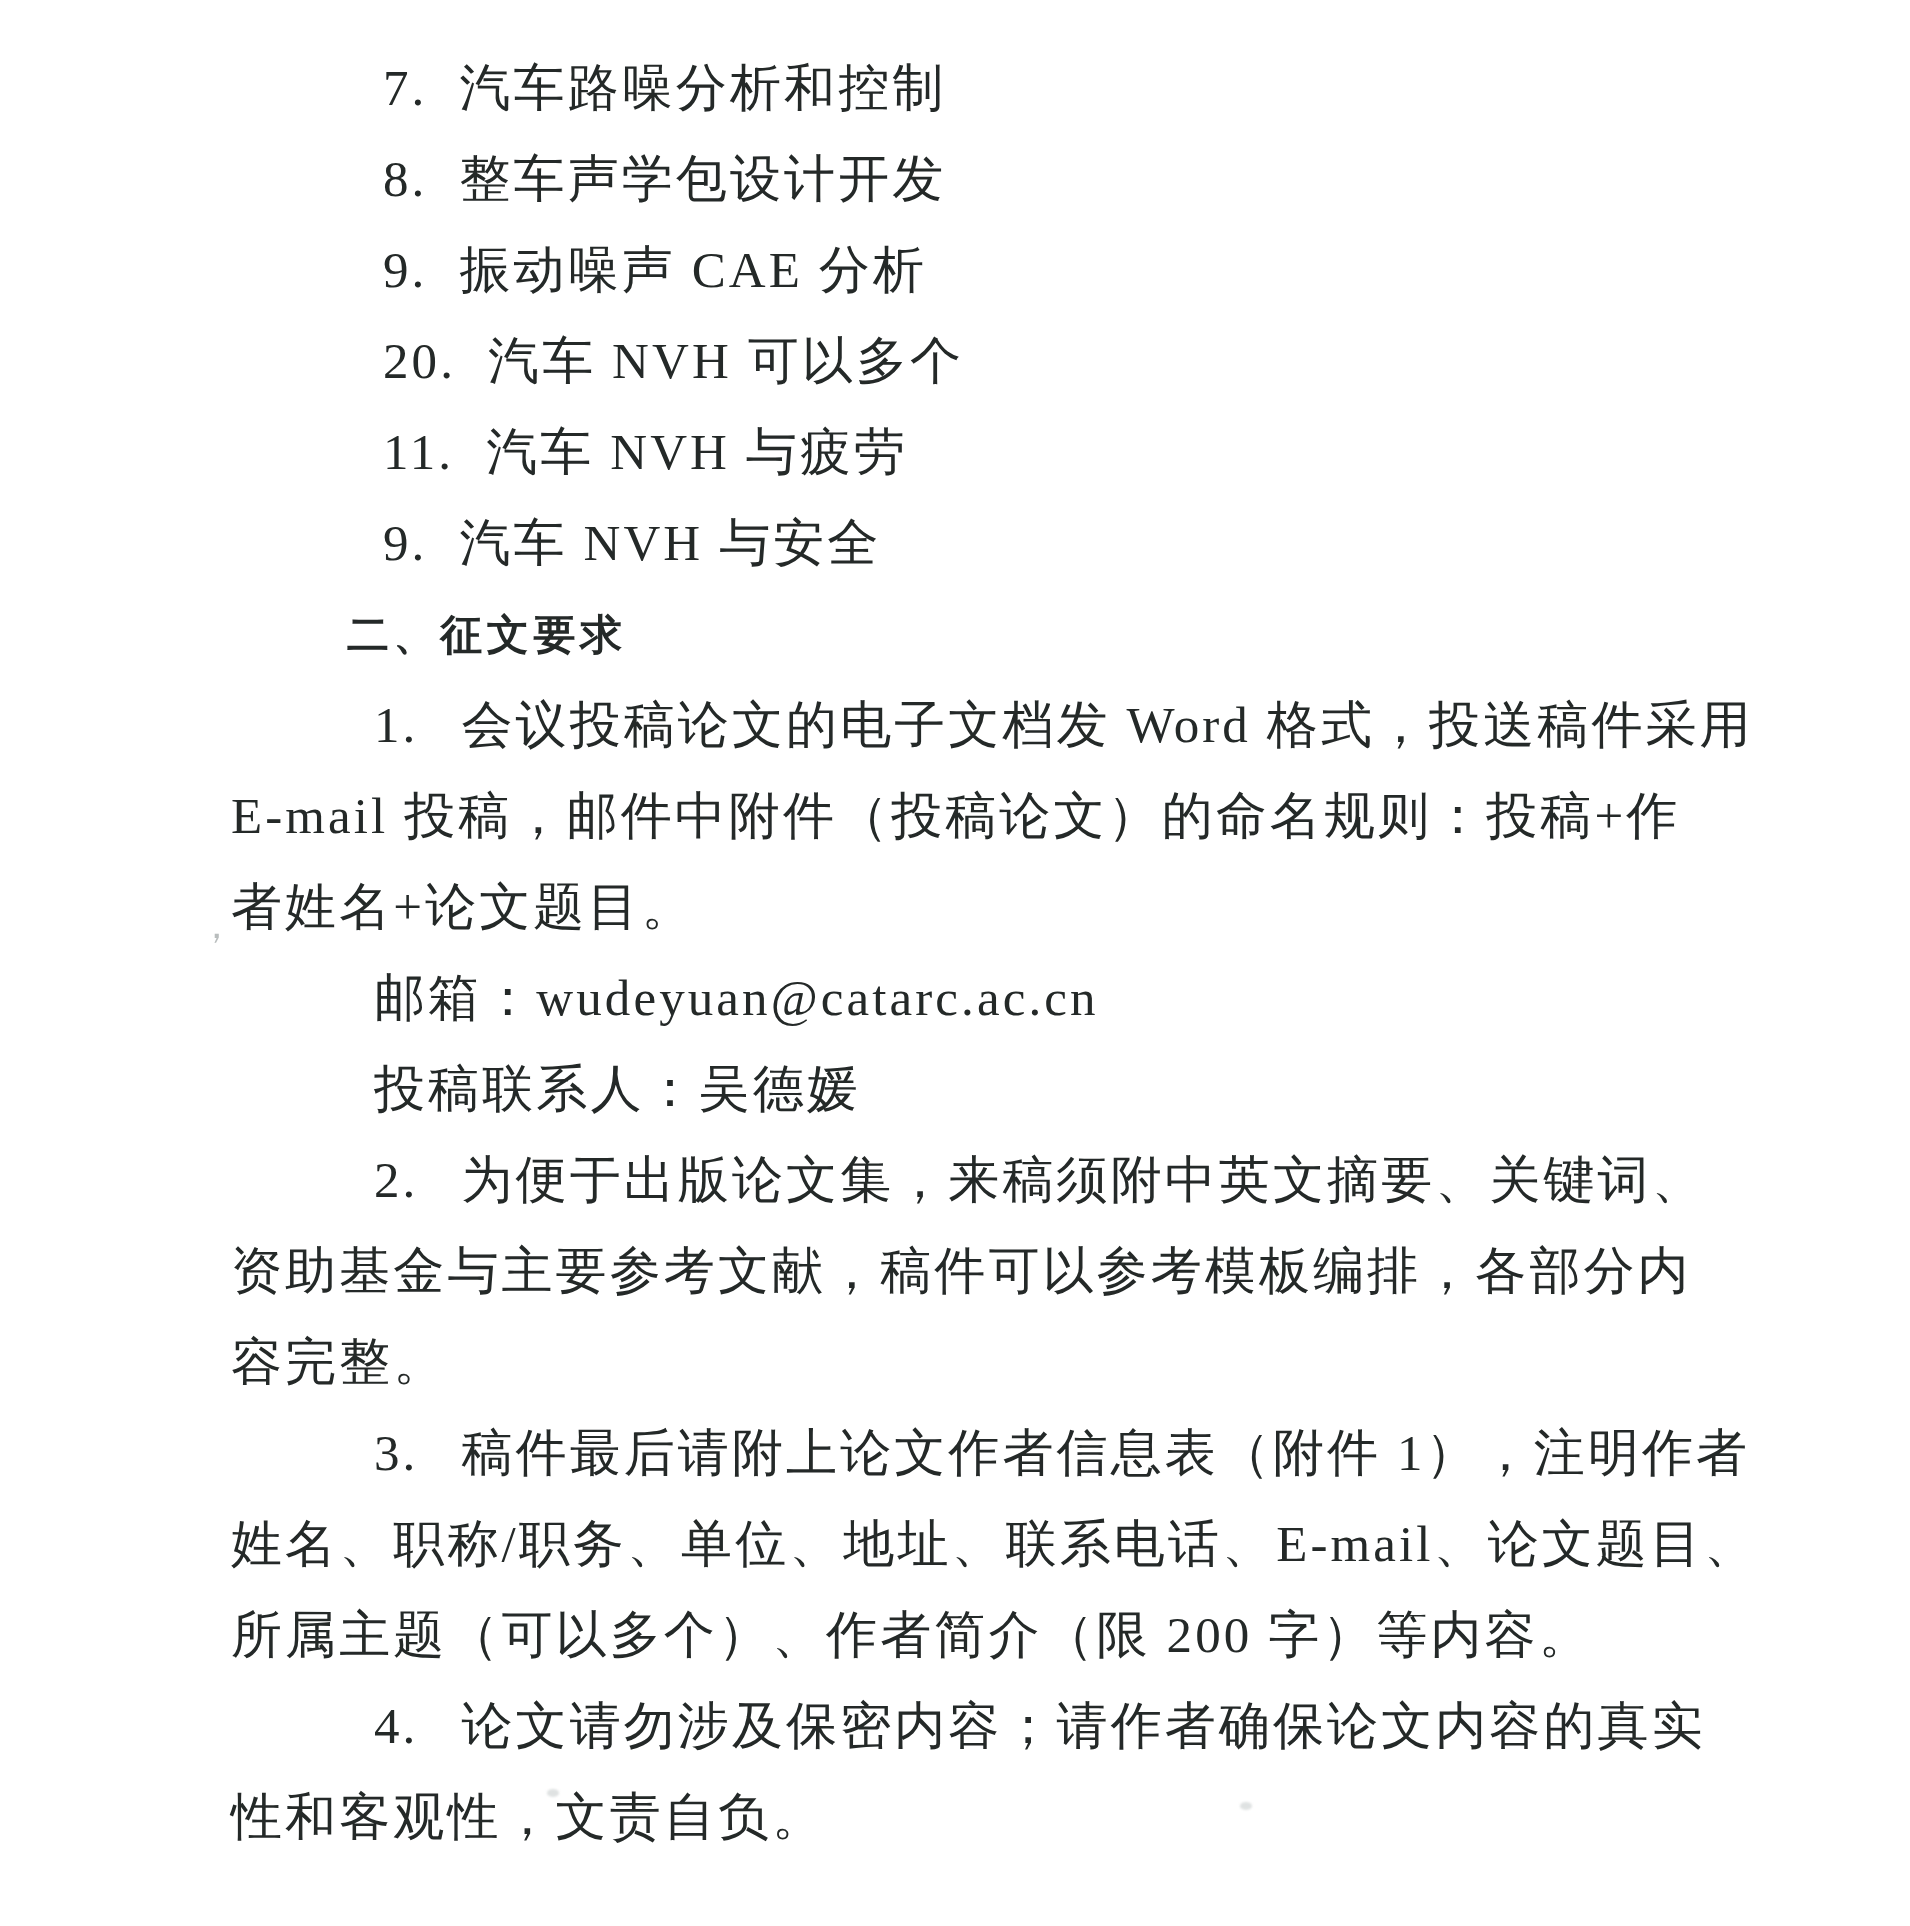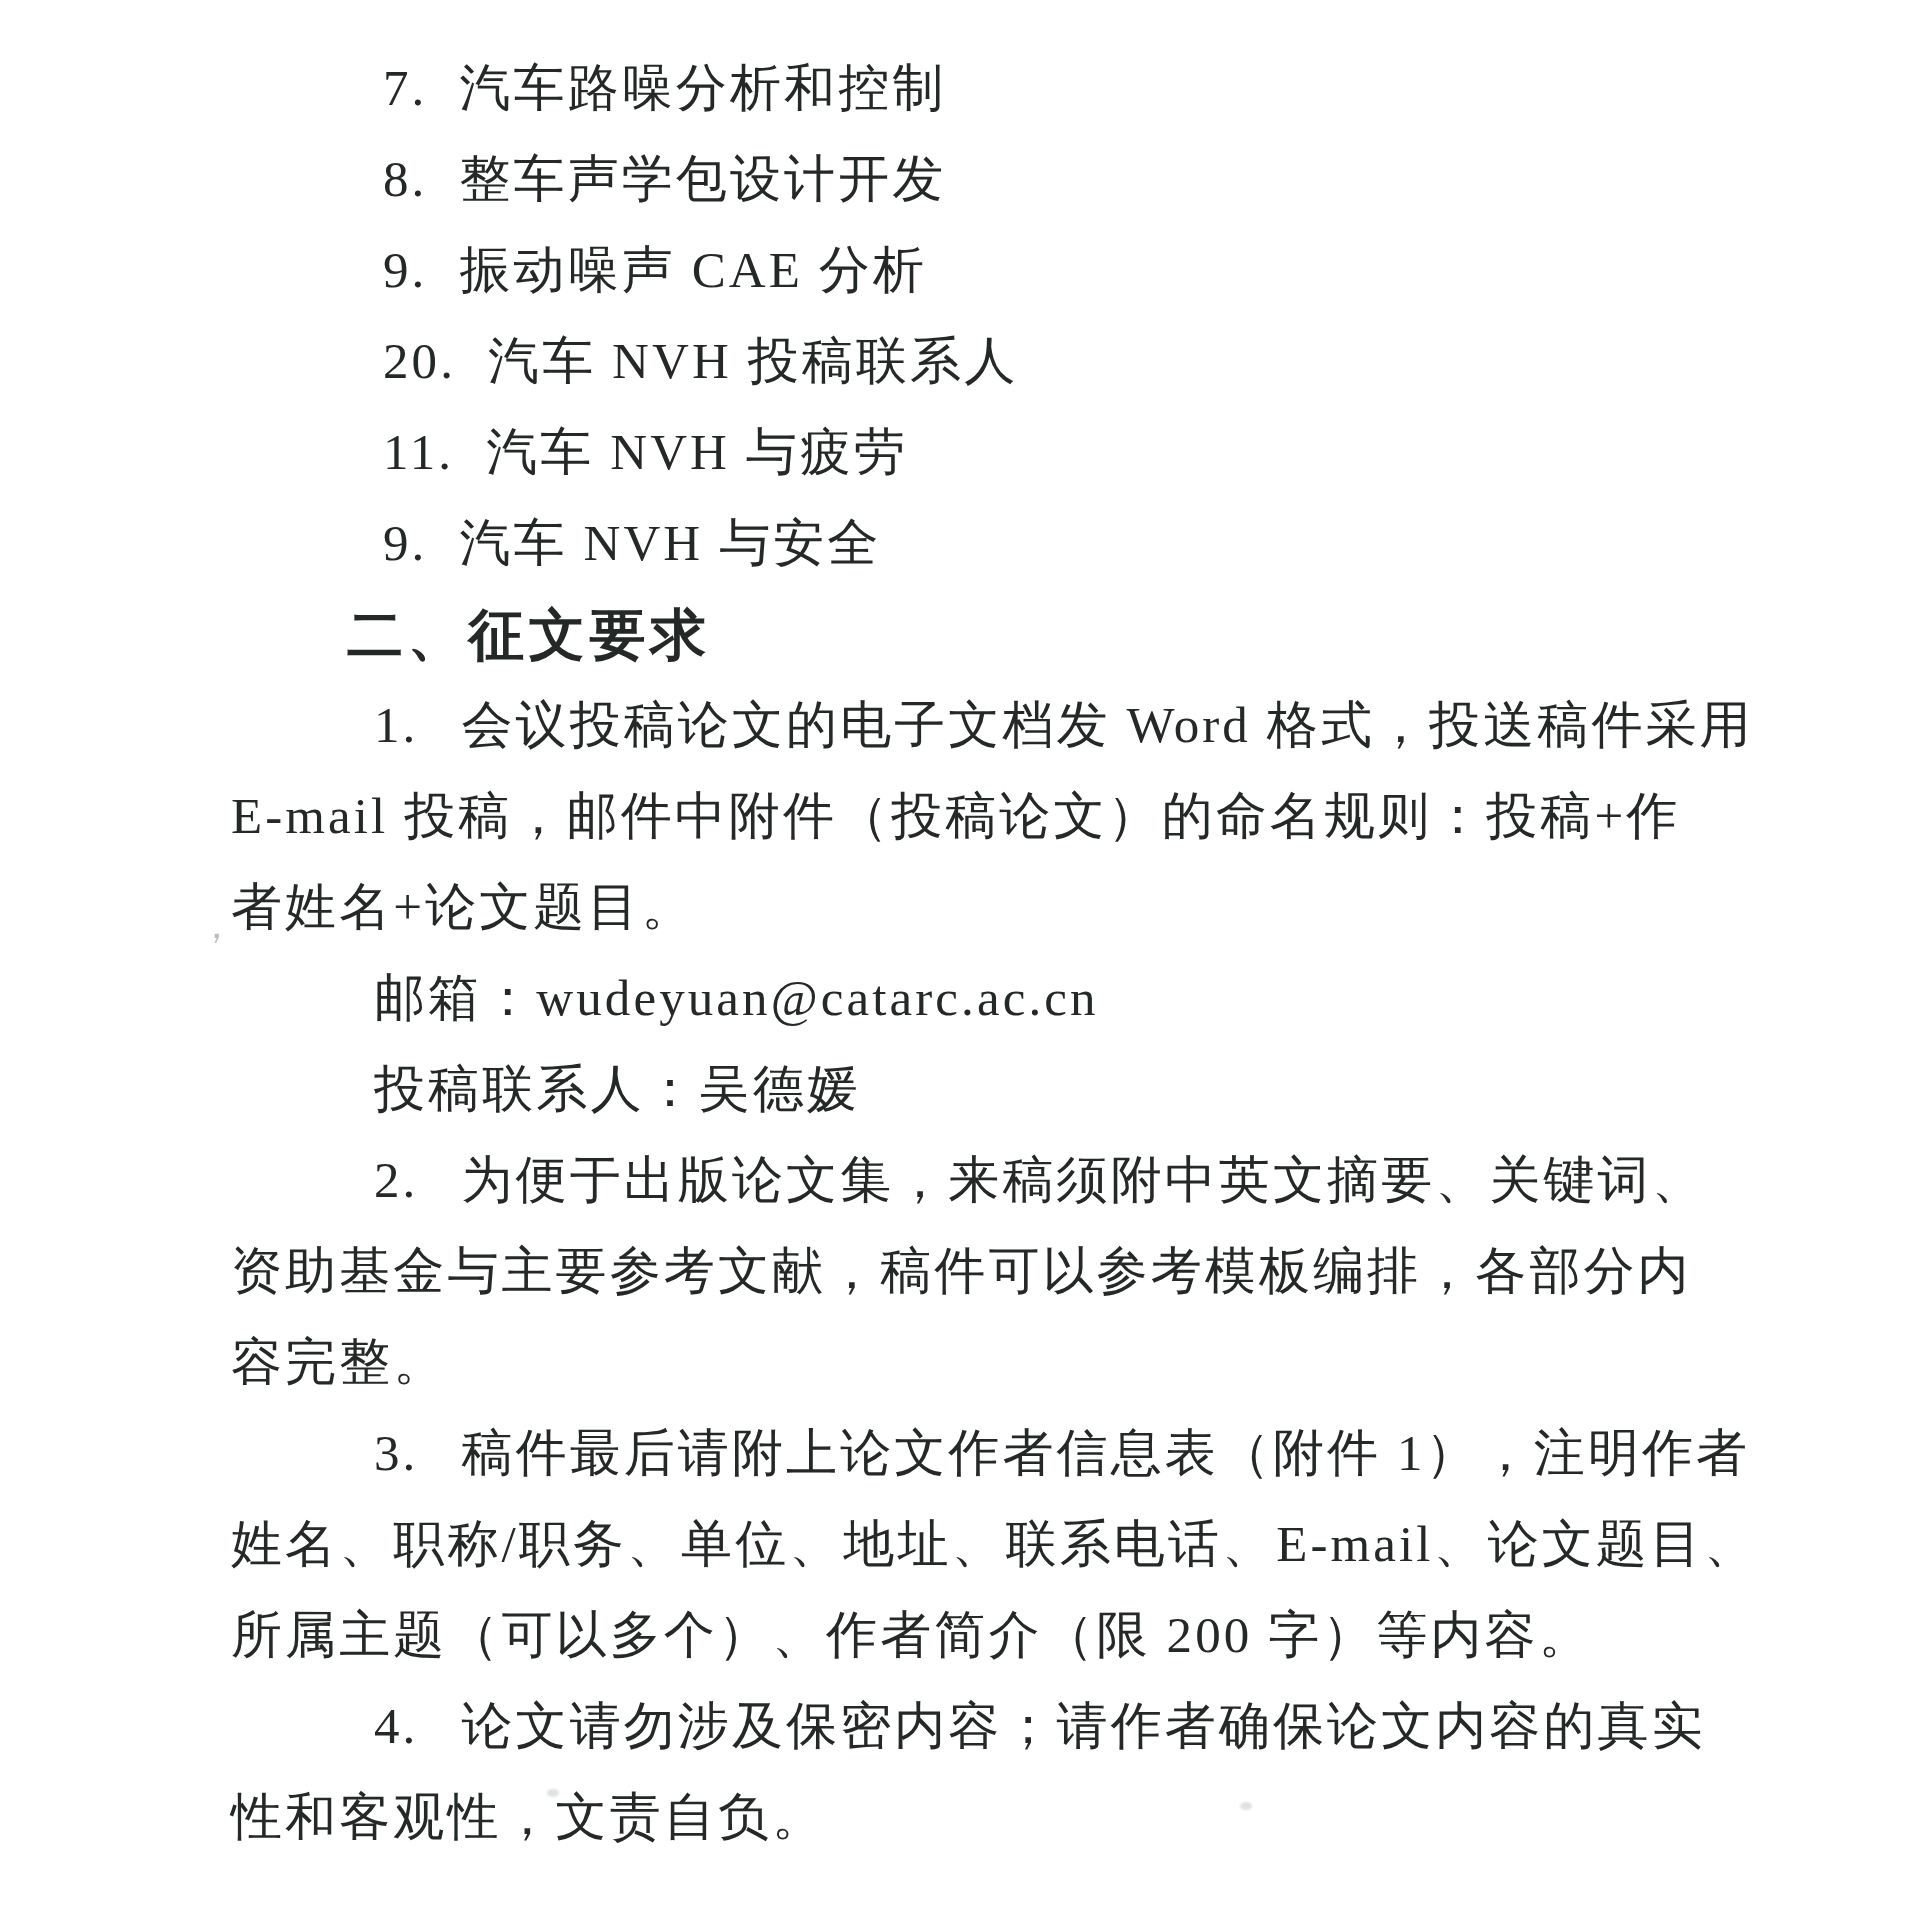--- a/index.html
+++ b/index.html
@@ -32,21 +32,21 @@
   }
   
   .ind-list { padding-left: 152px; }
   
   .ind-para { padding-left: 143px; }
   
   .ind-head { padding-left: 116px; }
   .heading {
     font-family: "Liberation Sans", "DejaVu Sans", sans-serif;
     font-weight: 700;
-    font-size: 56px;
+    font-size: 42px;
     letter-spacing: 4.6px;
   }
   .num { display: inline-block; }
   .lgap { margin-right: 32px; }   
   .pgap { margin-right: 43px; }  
 
   
   .artifact-comma {
     position: absolute;
     left: 198px;
@@ -75,21 +75,21 @@
     <div class="line ind-list">
       <span class="num lgap">7.</span><span>汽车路噪分析和控制</span>
     </div>
     <div class="line ind-list">
       <span class="num lgap">8.</span><span>整车声学包设计开发</span>
     </div>
     <div class="line ind-list">
       <span class="num lgap">9.</span><span>振动噪声 CAE 分析</span>
     </div>
     <div class="line ind-list">
-      <span class="num lgap">20.</span><span>汽车 NVH 投稿联系人</span>
+      <span class="num lgap">20.</span><span>汽车 NVH 可以多个</span>
     </div>
     <div class="line ind-list">
       <span class="num lgap">11.</span><span>汽车 NVH 与疲劳</span>
     </div>
     <div class="line ind-list">
       <span class="num lgap">9.</span><span>汽车 NVH 与安全</span>
     </div>
 
     <div class="line ind-head heading">二、征文要求</div>
 

